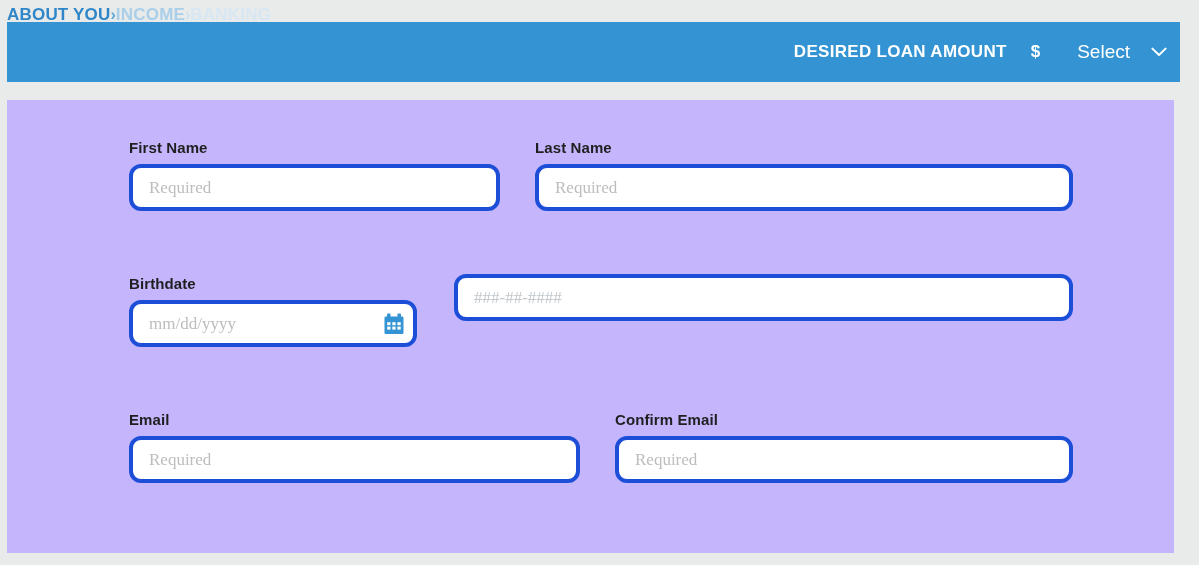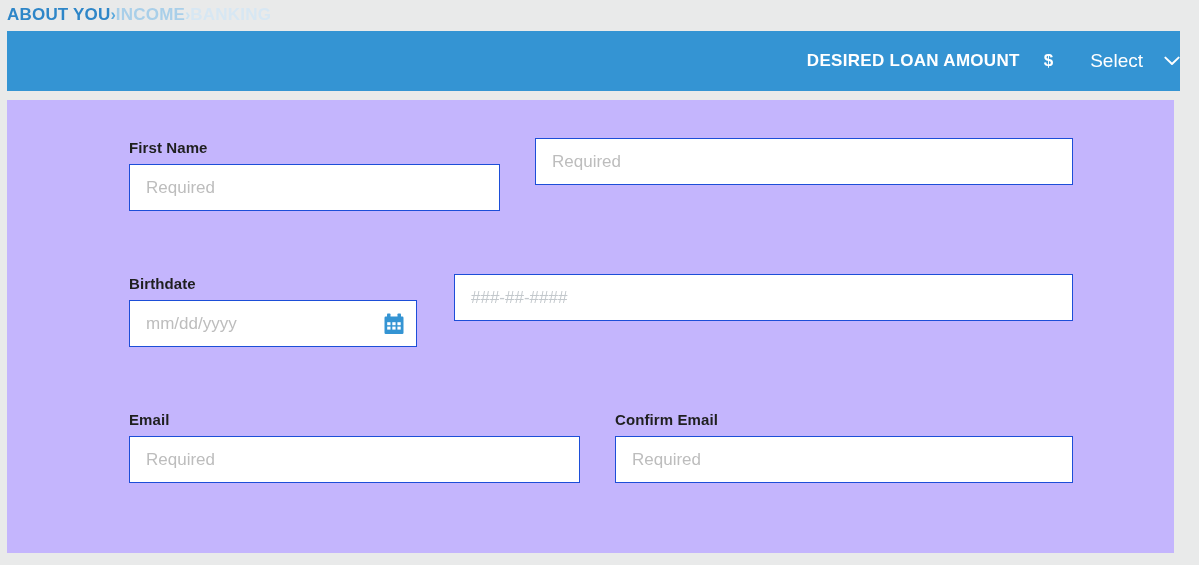--- a/index.html
+++ b/index.html
@@ -40,27 +40,28 @@
     font-size: 16px;
     font-weight: bold;
     line-height: 1;
   }
   .crumb-sep.s1 { color: #5aa9dd; }
   .crumb-sep.s2 { color: #cbe2f1; }
 
   
   .bluebar {
     position: absolute;
-    left: 7px; top: 31px;
+    left: 7px; top: 22px;
     width: 1173px;
     height: 60px;
     background: #3494d3;
     display: flex;
     align-items: center;
     justify-content: flex-end;
+    padding-right: 13px;
   }
   .loan-label {
     color: #ffffff;
     font-size: 17px;
     font-weight: bold;
     letter-spacing: 0.3px;
   }
   .dollar {
     color: #ffffff;
     font-size: 17px;
@@ -107,28 +108,28 @@
     height: 19px;
   }
 
   .inputwrap {
     position: relative;
     height: 47px;
   }
   .input {
     width: 100%;
     height: 47px;
-    border: 1px solid #1d4ed8;
+    border: 4px solid #1d4ed8;
     background: #ffffff;
     font-size: 17px;
     color: #444;
     padding: 0 16px;
-    font-family: Liberation Sans, sans-serif;
+    font-family: Liberation Serif, serif;
     outline: none;
-    border-radius: 0;
+    border-radius: 12px;
   }
   .input::placeholder { color: #bdbdbd; opacity: 1; }
   .input.mono-ph::placeholder { color: #c3c8cc; }
 
   
   .help-icon {
     width: 17px; height: 17px;
     border-radius: 50%;
     background: #2a7aa8;
     color: #ffffff;
@@ -188,20 +189,21 @@
     <div class="form">
 
       <div class="field" style="left:122px; top:38px; width:371px;">
         <div class="flabel">First Name</div>
         <div class="inputwrap">
           <input class="input" type="text" placeholder="Required" style="">
         </div>
       </div>
 
       <div class="field" style="left:528px; top:38px; width:538px;">
+        <div class="flabel">Last Name</div>
         <div class="inputwrap">
           <input class="input" type="text" placeholder="Required" style="">
         </div>
       </div>
 
       <div class="field" style="left:122px; top:174px; width:288px;">
         <div class="flabel">Birthdate</div>
         <div class="inputwrap">
           <input class="input" type="text" placeholder="mm/dd/yyyy" style="">
           <span class="cal-btn">

